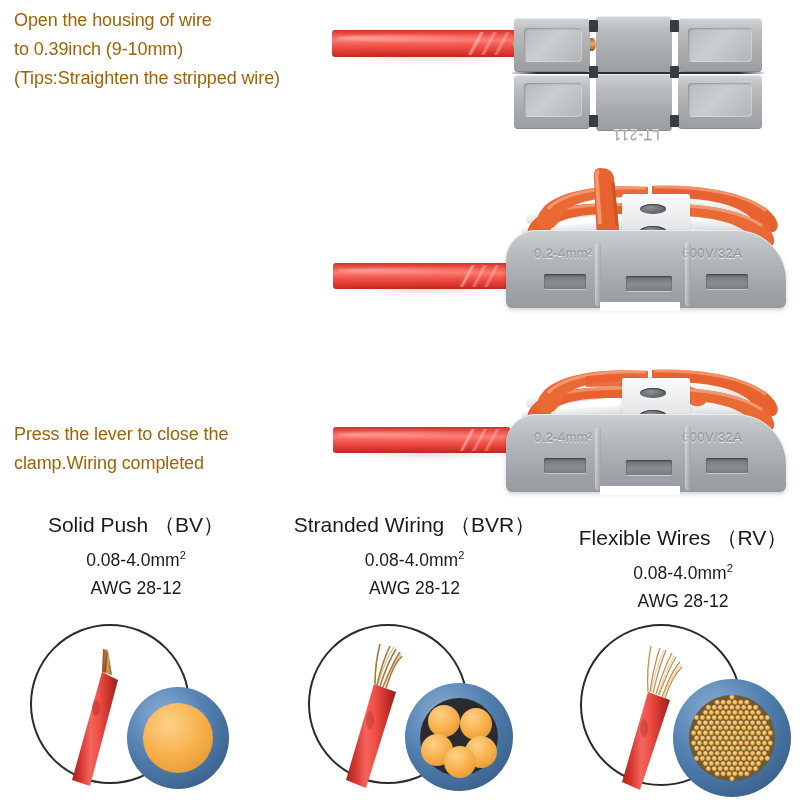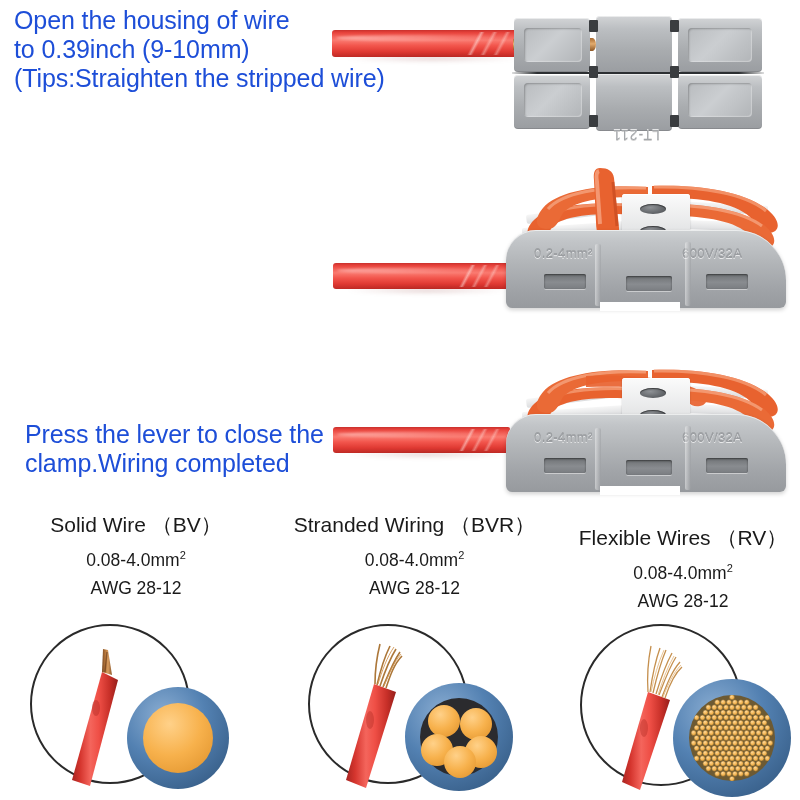--- a/index.html
+++ b/index.html
@@ -7,29 +7,29 @@
     width: 800px; height: 800px;
     background: #ffffff;
     font-family: "Liberation Sans", sans-serif;
     overflow: hidden;
   }
   #page { position: relative; width: 800px; height: 800px; background:#fff; }
 
   
   .instr {
     position: absolute;
-    color: #1d4ed8;
-    font-size: 25px;
+    color: #a16207;
+    font-size: 18px;
     line-height: 29px;
     letter-spacing: -0.1px;
     white-space: pre-line;
   }
   .instr-1 { left: 14px; top: 6px; width: 420px; }
   .instr-2 { left: 14px; top: 232px; width: 330px; }
-  .instr-3 { left: 25px; top: 420px; width: 330px; }
+  .instr-3 { left: 14px; top: 420px; width: 330px; }
 
   
   .wire { position: absolute; border-radius: 3px 2px 2px 3px; }
   .wire-body {
     position:absolute; inset:0; border-radius: 3px 2px 2px 3px;
     background: linear-gradient(to bottom,
       #c9302c 0%, #e8433c 10%, #f4655c 26%, #fa7a70 38%,
       #f2554c 58%, #e03a33 80%, #bf2a25 100%);
   }
   .wire-gloss {
@@ -339,21 +339,21 @@
     <div class="cn-slot" style="left:126px; top:108px; width:46px; height:15px;"></div>
     <div class="cn-slot" style="left:206px; top:106px; width:42px; height:15px;"></div>
 
     <div class="cn-rib" style="left:95px; top:76px; height:62px;"></div>
     <div class="cn-rib" style="left:185px; top:74px; height:64px;"></div>
 
     <div style="position:absolute; left:100px; top:134px; width:80px; height:9px; background:#fff;"></div>
   </div>
 
   <div class="col" style="left:6px; top:512px; width:260px;">
-    <div class="col-title">Solid Wire （BV）</div>
+    <div class="col-title">Solid Push （BV）</div>
     <div class="col-sub">
       <span>0.08-4.0mm</span><sup>2</sup>
     </div>
     <div class="col-sub2">AWG 28-12</div>
   </div>
 
   <div class="diagram" style="left:26px; top:620px; width:230px; height:175px;">
     <div class="ring-outline" style="left:4px; top:4px; width:160px; height:160px;"></div>
 
     <div class="cable" style="position:absolute; left:40px; top:28px; width:52px; height:132px;">

